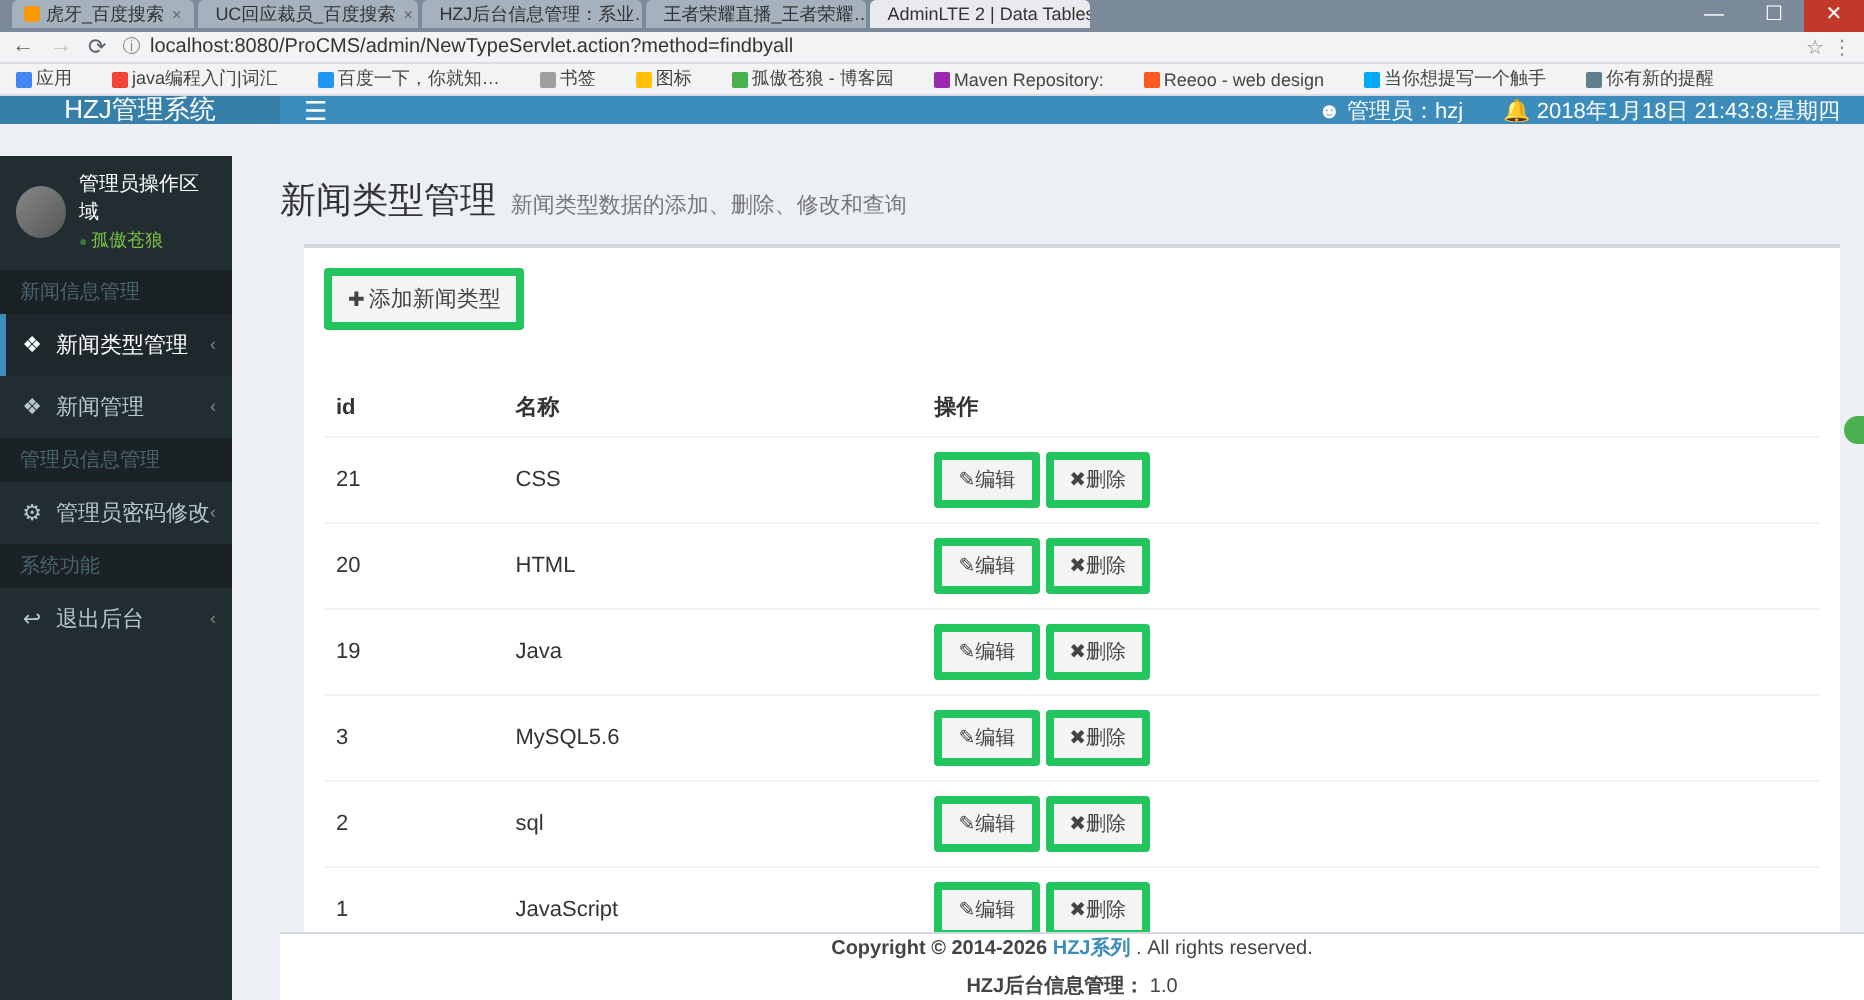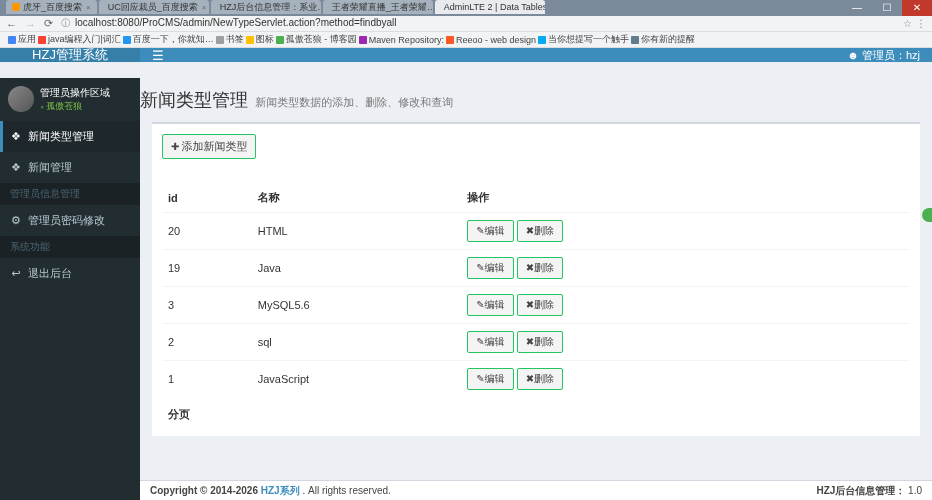--- a/index.html
+++ b/index.html
@@ -14,61 +14,61 @@
 .win-controls { position: absolute; right: 0; top: 0; display: flex; background: #c0392b; height: 16px; }
 .win-controls span { width: 30px; text-align: center; color: #fff; font-size: 10px; line-height: 16px; }
 .win-controls span:first-child, .win-controls span:nth-child(2) { background: #7b8a9a; }
 
 .url-bar { background: #f1f3f4; height: 16px; display: flex; align-items: center; padding: 0 6px; border-bottom: 1px solid #dadce0; }
 .url-bar .nav-icons { display: flex; gap: 8px; color: #5f6368; font-size: 11px; }
 .url-bar .url-input { margin-left: 8px; font-size: 10px; color: #333; flex: 1; }
 .url-bar .url-lock { color: #888; margin-right: 2px; font-size: 9px; }
 .url-bar .url-star { color: #888; font-size: 10px; margin-left: 4px; }
 
-.bookmarks-bar { background: #f1f3f4; height: 16px; display: flex; align-items: center; padding: 0 8px; gap: 2px; font-size: 9px; color: #444; border-bottom: 1px solid #dadce0; }
+.bookmarks-bar { background: #f1f3f4; height: 16px; display: flex; align-items: center; padding: 0 8px; gap: 20px; font-size: 9px; color: #444; border-bottom: 1px solid #dadce0; }
 .bookmarks-bar .bm { display: flex; align-items: center; gap: 2px; white-space: nowrap; }
 .bookmarks-bar .bm-ico { width: 8px; height: 8px; display: inline-block; border-radius: 1px; }
 
 
 .app-header { height: 14px; background: #3c8dbc; display: flex; color: #fff; }
 .logo { width: 140px; background: #367fa9; display: flex; align-items: center; justify-content: center; font-size: 13px; font-weight: 400; }
 .navbar { flex: 1; display: flex; align-items: center; justify-content: space-between; padding: 0 12px; }
 .navbar .toggle { color: #fff; font-size: 13px; }
 .navbar .right { display: flex; align-items: flex-end; gap: 20px; font-size: 11px; }
 
 
-.sidebar { position: absolute; left: 0; top: 78px; width: 152px; bottom: 0; background: #222d32; color: #b8c7ce; }
+.sidebar { position: absolute; left: 0; top: 78px; width: 116px; bottom: 0; background: #222d32; color: #b8c7ce; }
 .user-panel { padding: 8px; display: flex; align-items: center; gap: 6px; }
 .user-panel .avatar { width: 26px; height: 26px; border-radius: 50%; background: linear-gradient(135deg,#888,#555); }
 .user-panel .info { font-size: 10px; line-height: 1.4; }
 .user-panel .status { color: #7cc142; font-size: 9px; }
 .user-panel .status::before { content: "● "; color: #3c763d; font-size: 7px; }
 .side-header { background: #1a2226; color: #4b646f; padding: 4px 10px; font-size: 10px; }
 .side-item { padding: 8px 10px; font-size: 11px; display: flex; align-items: center; gap: 6px; color: #b8c7ce; cursor: pointer; position: relative; }
 .side-item.active { background: #1e282c; color: #fff; border-left: 3px solid #3c8dbc; padding-left: 7px; }
 .side-item .angle { position: absolute; right: 8px; font-size: 9px; color: #888; }
 .side-icon { width: 12px; text-align: center; font-size: 11px; }
 
 
 .content-wrapper { position: absolute; left: 140px; top: 78px; right: 0; bottom: 16px; background: #ecf0f5; overflow: auto; }
 .content-header { padding: 10px 0; }
 .content-header h1 { font-size: 18px; font-weight: 500; color: #333; display: inline; }
 .content-header small { font-size: 11px; color: #777; margin-left: 4px; }
 .content-body { padding: 0 12px 12px; }
 .box { background: #fff; border-top: 2px solid #d2d6de; padding: 10px; }
-.btn { display: inline-block; padding: 4px 8px; border: 1px solid #22c55e; background: #f4f4f4; color: #444; font-size: 11px; border-radius: 2px; cursor: pointer; }
+.btn { display: inline-block; padding: 4px 8px; border: 4px solid #22c55e; background: #f4f4f4; color: #444; font-size: 11px; border-radius: 2px; cursor: pointer; }
 .btn .ico { margin-right: 2px; font-size: 10px; }
 .table { width: 100%; border-collapse: collapse; margin-top: 24px; }
 .table th, .table td { text-align: left; padding: 7px 6px; border-top: 1px solid #f4f4f4; font-size: 11px; color: #333; vertical-align: middle; }
 .table th { font-weight: 600; border-top: none; }
 .btn-xs { padding: 3px 8px; font-size: 10px; }
 .pager-label { padding: 10px 6px 4px; font-size: 11px; font-weight: 600; color: #333; }
 
 
-.content-footer { position: absolute; left: 140px; bottom: 0; right: 0; height: 20px; background: #fff; border-top: 1px solid #d2d6de; font-size: 10px; color: #444; display: flex; align-items: center; justify-content: space-between; padding: 0 10px; }
+.content-footer { position: absolute; left: 140px; bottom: 0; right: 0; height: 34px; background: #fff; border-top: 1px solid #d2d6de; font-size: 10px; color: #444; display: flex; align-items: center; justify-content: space-between; padding: 0 10px; flex-direction: column; }
 .content-footer a { color: #3c8dbc; text-decoration: none; }
 
 
 .green-tab { position: absolute; right: -4px; top: 208px; width: 14px; height: 14px; background: #4caf50; border-radius: 50% 0 0 50%; }
 </style>
 </head>
 <body>
 
 <div class="browser-tabs">
   <div id="tabs-container" style="display:flex;">
@@ -131,33 +131,38 @@
 
 <div class="app-header">
   <div class="logo">HZJ管理系统</div>
   <div class="navbar">
     <span class="toggle">☰</span>
     <div class="right">
       <span>
         <span>☻ </span>
         <span>管理员：</span><span>hzj</span>
       </span>
+      <span>
+        <span>🔔</span>
+        <span>2018年1月18日 21:43:8:星期四</span>
+      </span>
     </div>
   </div>
 </div>
 
 <div class="sidebar">
   <div class="user-panel">
     <div class="avatar"></div>
     <div class="info">
       <div style="color:#fff">管理员操作区域</div>
       <div class="status">孤傲苍狼</div>
     </div>
   </div>
   <div id="sidebar-sections">
+      <div class="side-header">新闻信息管理</div>
       <div class="side-item active">
         <span class="side-icon">❖</span>
         <span>新闻类型管理</span>
         <span class="angle">‹</span>
       </div>
       <div class="side-item">
         <span class="side-icon">❖</span>
         <span>新闻管理</span>
         <span class="angle">‹</span>
       </div>
@@ -189,20 +194,28 @@
       <table class="table">
         <thead>
             <tr>
           <th style="width:12%">id</th>
           <th style="width:28%">名称</th>
           <th>操作</th>
         </tr>
           </thead>
         <tbody id="table-body">
             <tr>
+    <td>21</td>
+    <td>CSS</td>
+    <td>
+      <span class="btn btn-xs"><span>✎</span>编辑</span>
+      <span class="btn btn-xs"><span>✖</span>删除</span>
+    </td>
+  </tr>
+            <tr>
     <td>20</td>
     <td>HTML</td>
     <td>
       <span class="btn btn-xs"><span>✎</span>编辑</span>
       <span class="btn btn-xs"><span>✖</span>删除</span>
     </td>
   </tr>
             <tr>
     <td>19</td>
     <td>Java</td>

